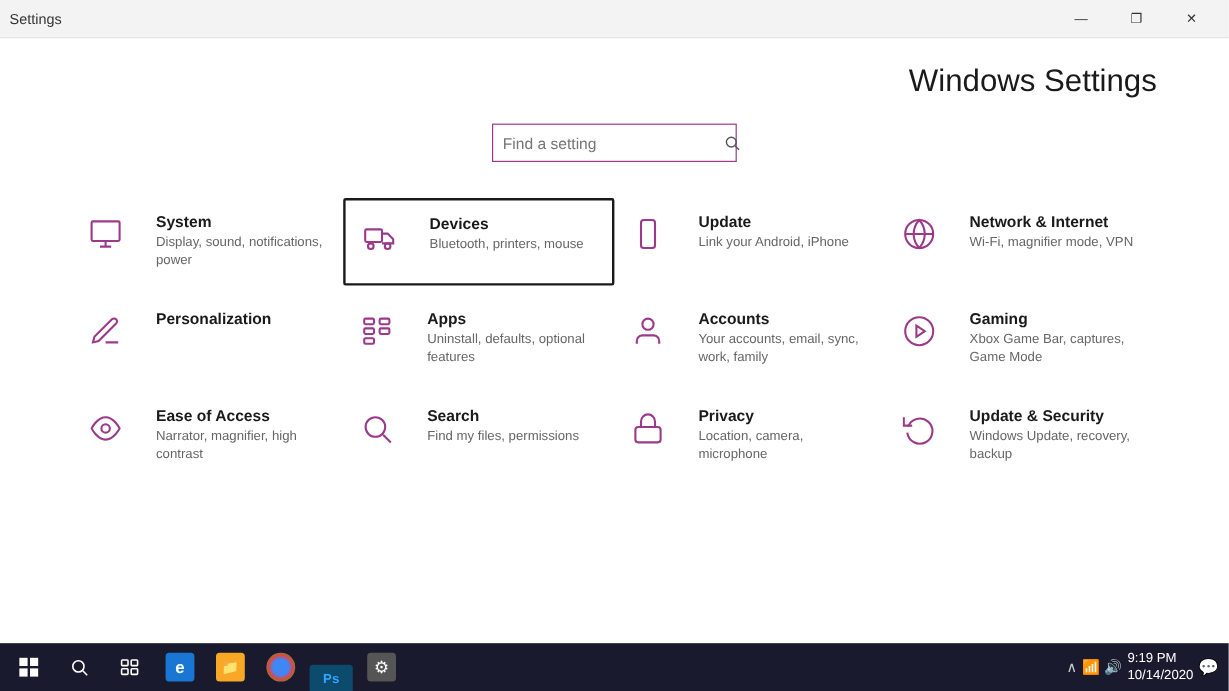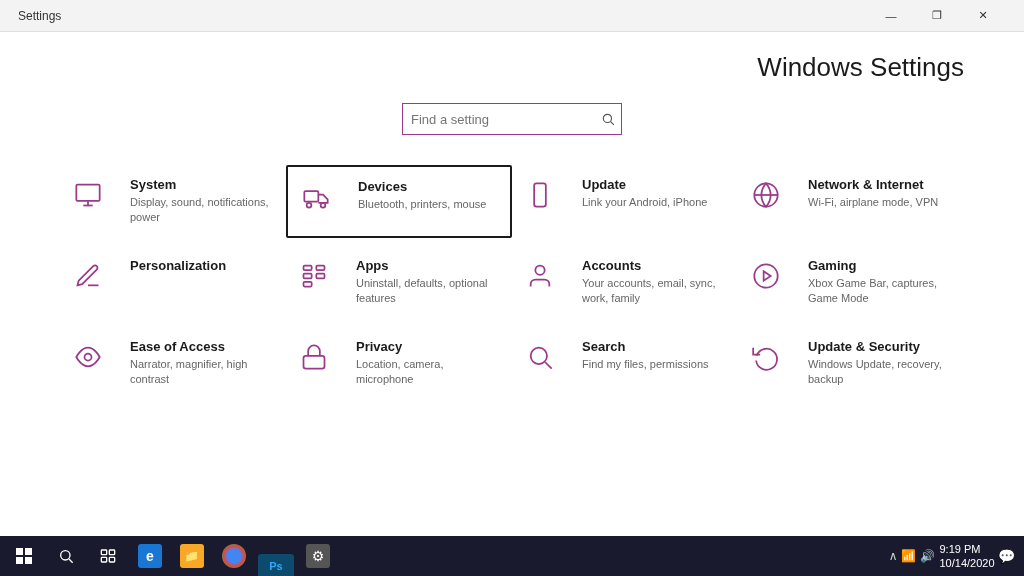--- a/index.html
+++ b/index.html
@@ -12,21 +12,21 @@
       position: relative;
     }
 
     
     .title-bar {
       height: 32px;
       background: #f3f3f3;
       display: flex;
       align-items: center;
       justify-content: space-between;
-      padding: 0 18px;
+      padding: 0 8px;
       border-bottom: 1px solid #e0e0e0;
     }
     .title-bar-left {
       display: flex;
       align-items: center;
       gap: 8px;
       font-size: 12px;
       color: #333;
     }
     .title-bar-controls {
@@ -60,21 +60,21 @@
     }
     .search-bar-wrapper {
       display: flex;
       justify-content: center;
       margin-bottom: 30px;
     }
     .search-bar {
       display: flex;
       align-items: center;
       border: 1.5px solid #9b3a8a;
-      width: 220px;
+      width: 204px;
       height: 32px;
     }
     .search-bar input {
       border: none;
       outline: none;
       flex: 1;
       padding: 0 8px;
       font-size: 13px;
       color: #555;
       background: transparent;
@@ -275,21 +275,21 @@
     <div class="setting-item">
       <div class="setting-icon">
         <svg viewBox="0 0 24 24">
             <circle cx="12" cy="12" r="10"></circle>
             <line x1="2" y1="12" x2="22" y2="12"></line>
             <path d="M12 2a15.3 15.3 0 0 1 4 10 15.3 15.3 0 0 1-4 10 15.3 15.3 0 0 1-4-10 15.3 15.3 0 0 1 4-10z"></path>
           </svg>
       </div>
       <div class="setting-text">
         <div class="setting-name">Network &amp; Internet</div>
-        <div class="setting-desc">Wi-Fi, airplane mode, VPN</div>
+        <div class="setting-desc">Wi-Fi, magnifier mode, VPN</div>
       </div>
     </div>
 
     <div class="setting-item">
       <div class="setting-icon">
         <svg viewBox="0 0 24 24">
             <path d="M12 20h9"></path>
             <path d="M16.5 3.5a2.121 2.121 0 0 1 3 3L7 19l-4 1 1-4L16.5 3.5z"></path>
           </svg>
       </div>
@@ -350,40 +350,40 @@
       </div>
       <div class="setting-text">
         <div class="setting-name">Ease of Access</div>
         <div class="setting-desc">Narrator, magnifier, high contrast</div>
       </div>
     </div>
 
     <div class="setting-item">
       <div class="setting-icon">
         <svg viewBox="0 0 24 24">
+            <circle cx="11" cy="11" r="7"></circle>
+            <line x1="16.5" y1="16.5" x2="22" y2="22"></line>
+          </svg>
+      </div>
+      <div class="setting-text">
+        <div class="setting-name">Search</div>
+        <div class="setting-desc">Find my files, permissions</div>
+      </div>
+    </div>
+
+    <div class="setting-item">
+      <div class="setting-icon">
+        <svg viewBox="0 0 24 24">
             <rect x="3" y="11" width="18" height="11" rx="2"></rect>
             <path d="M7 11V7a5 5 0 0 1 10 0v4"></path>
           </svg>
       </div>
       <div class="setting-text">
         <div class="setting-name">Privacy</div>
         <div class="setting-desc">Location, camera, microphone</div>
-      </div>
-    </div>
-
-    <div class="setting-item">
-      <div class="setting-icon">
-        <svg viewBox="0 0 24 24">
-            <circle cx="11" cy="11" r="7"></circle>
-            <line x1="16.5" y1="16.5" x2="22" y2="22"></line>
-          </svg>
-      </div>
-      <div class="setting-text">
-        <div class="setting-name">Search</div>
-        <div class="setting-desc">Find my files, permissions</div>
       </div>
     </div>
 
     <div class="setting-item">
       <div class="setting-icon">
         <svg viewBox="0 0 24 24">
             <polyline points="1 4 1 10 7 10"></polyline>
             <path d="M3.51 15a9 9 0 1 0 .49-4.17"></path>
           </svg>
       </div>

